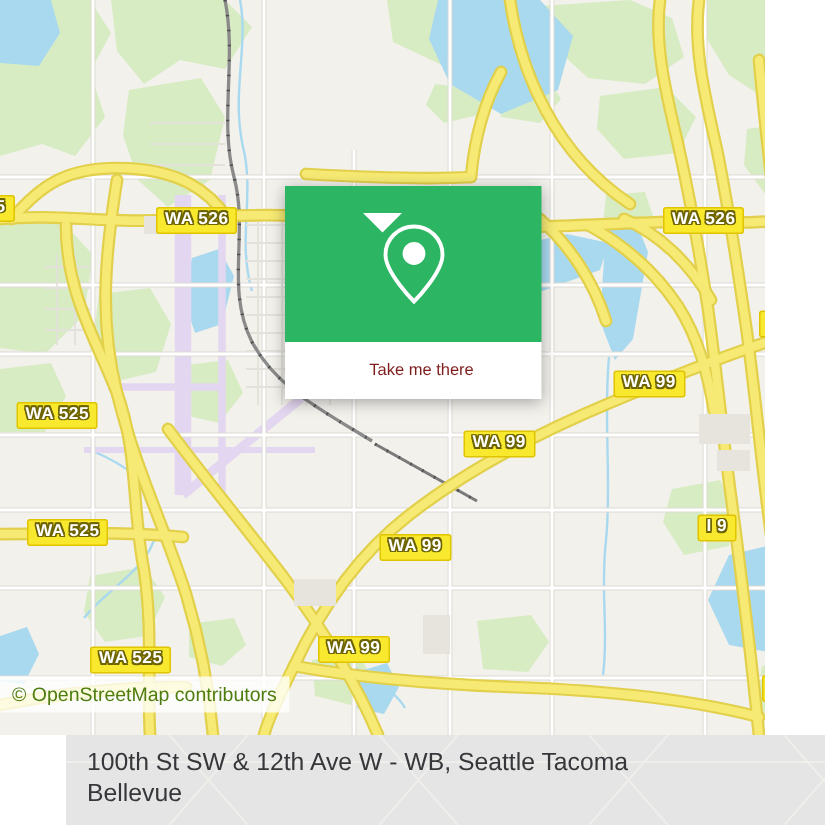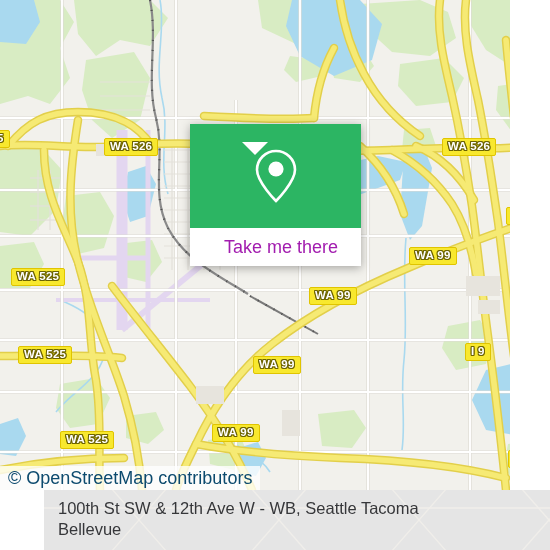--- a/index.html
+++ b/index.html
@@ -56,24 +56,24 @@
     text-shadow:
       -1px 0 #6d6400, 1px 0 #6d6400, 0 -1px #6d6400, 0 1px #6d6400,
       -1px -1px #6d6400, 1px -1px #6d6400, -1px 1px #6d6400, 1px 1px #6d6400;
     box-sizing: border-box;
   }
 
   
   #attribution {
     position: absolute;
     left: 0;
-    bottom: 0;
+    bottom: 15px;
     background: rgba(255,255,255,0.78);
-    color: #0c4a6e;
-    font-size: 18px;
+    color: #4d7c0f;
+    font-size: 13px;
     line-height: 16px;
     padding: 4px 8px 4px 8px;
     font-family: "Liberation Sans", sans-serif;
     white-space: nowrap;
   }
 
   
   #popup {
     position: absolute;
     left: 190px;
@@ -89,22 +89,22 @@
     justify-content: center;
   }
   #popup-body {
     background: #ffffff;
     height: 38px;
     display: flex;
     align-items: center;
     justify-content: center;
   }
   #popup-label {
-    color: #a21caf;
-    font-size: 18px;
+    color: #7f1d1d;
+    font-size: 11px;
     font-family: "Liberation Sans", sans-serif;
     margin-left: 11px;
   }
   #popup-tail {
     position: absolute;
     left: 50%;
     top: 142px;
     margin-left: -13px;
     width: 0;
     height: 0;

